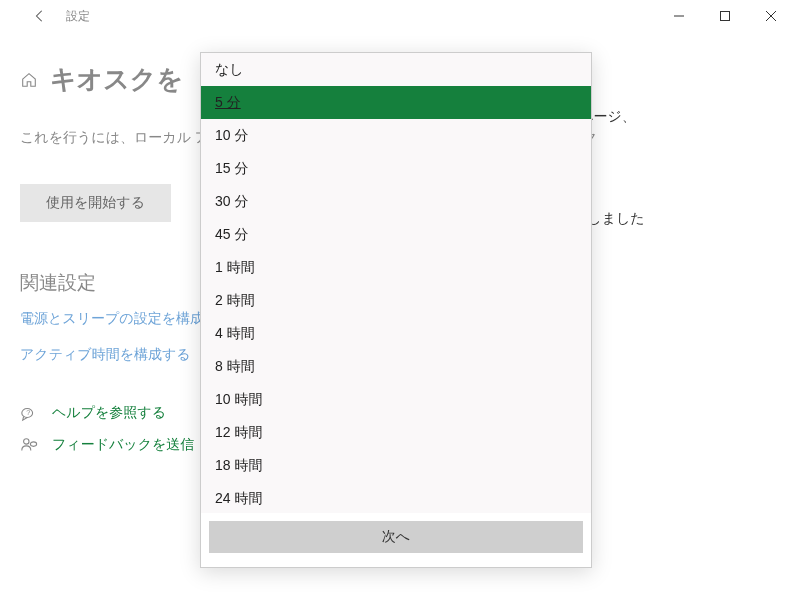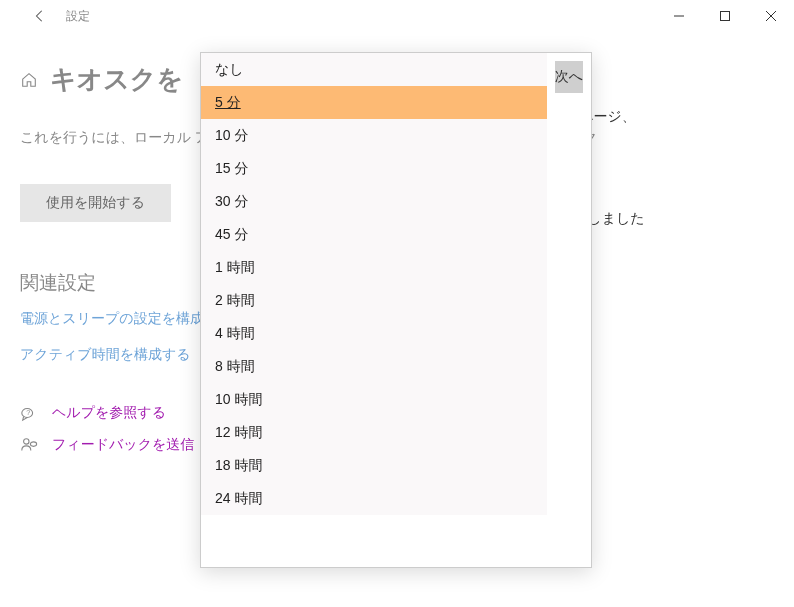--- a/index.html
+++ b/index.html
@@ -20,32 +20,32 @@
     .description { font-size: 14px; line-height: 1.5; color: #888; margin-bottom: 36px; max-width: 600px; }
     
     .start-btn { background: #e6e6e6; border: none; padding: 10px 26px; font-size: 14px; color: #666; cursor: pointer; margin-bottom: 48px; }
     
     .section-header { font-size: 19px; font-weight: 400; color: #888; margin-bottom: 14px; }
     .link { display: block; color: #6ea4d8; font-size: 14px; margin-bottom: 18px; cursor: pointer; }
     
     .help-row { display: flex; align-items: center; margin-bottom: 14px; margin-top: 40px; }
     .help-row.second { margin-top: 10px; }
     .help-icon { width: 18px; height: 18px; margin-right: 14px; color: #888; position: relative; }
-    .help-link { color: #a21caf; font-size: 14px; cursor: pointer; }
+    .help-link { color: #15803d; font-size: 14px; cursor: pointer; }
     
     .bg-text { position: absolute; font-size: 14px; color: #333; }
     
     
-    .dialog { position: absolute; left: 200px; top: 52px; width: 392px; height: 516px; background: #fff; box-shadow: 0 4px 20px rgba(0,0,0,0.15); border: 1px solid #ccc; display: flex; flex-direction: row; }
+    .dialog { position: absolute; left: 200px; top: 52px; width: 392px; height: 516px; background: #fff; box-shadow: 0 4px 20px rgba(0,0,0,0.15); border: 1px solid #ccc; display: flex; flex-direction: column; }
     .dialog-body { flex: 1; overflow: hidden; }
     .list-area { background: #faf8f9; }
     .list-item { height: 33px; display: flex; align-items: center; padding-left: 14px; font-size: 14px; color: #222; cursor: pointer; }
-    .list-item.selected { background: #fdba74; text-decoration: underline; }
+    .list-item.selected { background: #15803d; text-decoration: underline; }
     
-    .dialog-footer { display: flex; padding: 8px 8px 6px 8px; gap: 22px; }
+    .dialog-footer { display: flex; padding: 8px 8px 14px 8px; gap: 22px; }
     .dlg-btn { flex: 1; height: 32px; background: #cfcfcf; border: none; font-size: 14px; color: #333; cursor: pointer; }
   </style>
 </head>
 <body>
 
 <div class="titlebar">
   <div class="back-btn">
     <svg viewBox="0 0 16 16" width="14" height="14">
         <path d="M10 2 L4 8 L10 14" fill="none" stroke="currentColor" stroke-width="1.2"></path>
       </svg>

